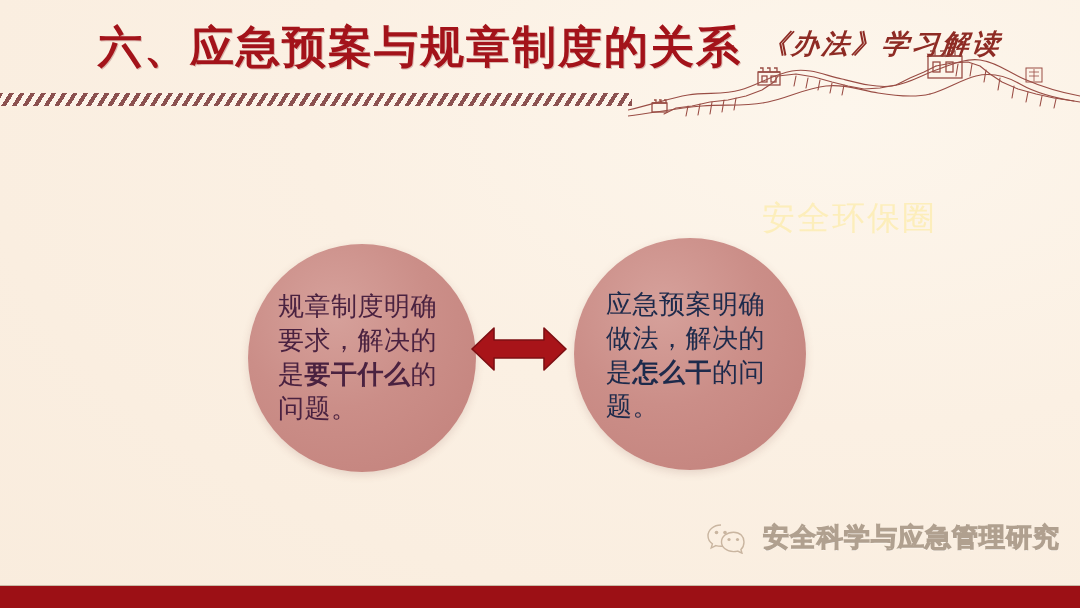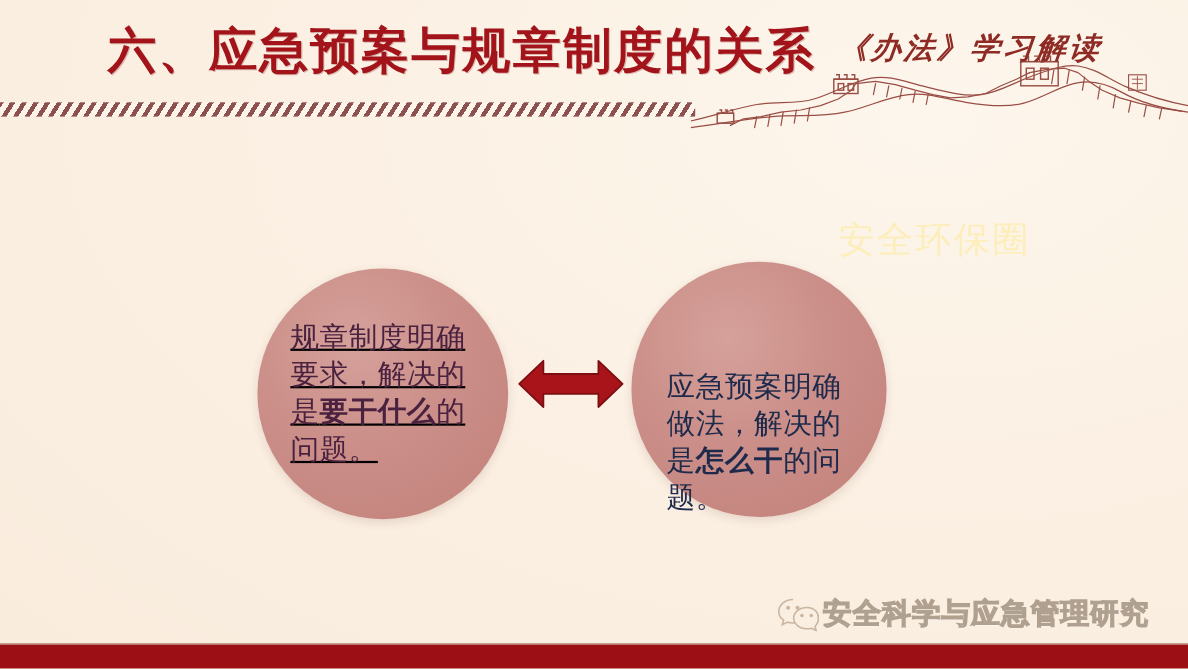--- a/index.html
+++ b/index.html
@@ -93,42 +93,42 @@
   }
 
   
   .circle {
     position:absolute;
     border-radius:50%;
     background:radial-gradient(circle at 38% 30%, #d6a19b 0%, #cb8e88 45%, #c2817b 100%);
     display:flex; align-items:center; justify-content:center;
     box-shadow:0 3px 9px rgba(120,70,60,.16);
   }
-  .circle-left  { left:234px; top:244px; width:228px; height:228px;text-decoration:underline; }
-  .circle-right { left:574px; top:238px; width:232px; height:232px;align-items:flex-end; }
+  .circle-left  { left:248px; top:244px; width:228px; height:228px; }
+  .circle-right { left:574px; top:238px; width:232px; height:232px; }
 
   .circle-text {
     width:168px;
     font-size:26px;
     line-height:1.30;
     letter-spacing:.5px;
     text-align:left;
   }
   .circle-left  .circle-text { color:#4a2240; }
   .circle-right .circle-text { color:#1d2a4b; margin-top:4px; }
   .circle-text b { font-weight:bold; }
 
   
   .arrow { position:absolute; left:470px; top:318px; width:98px; height:62px; }
 
   
   .brand {
     position:absolute;
-    left:707px; top:540px;
-    display:flex; align-items:center; gap:3px;
+    left:707px; top:520px;
+    display:flex; align-items:center; gap:18px;
   }
   .brand .wechat-icon { width:38px; height:32px; flex:0 0 auto; }
   .brand .brand-text {
     font-size:26px; font-weight:bold;
     color:#fbf1e6;
     letter-spacing:1px;
     white-space:nowrap;
     -webkit-text-stroke:1.1px #b0a08f;
     text-shadow:0 1px 0 rgba(255,255,255,.8);
   }

